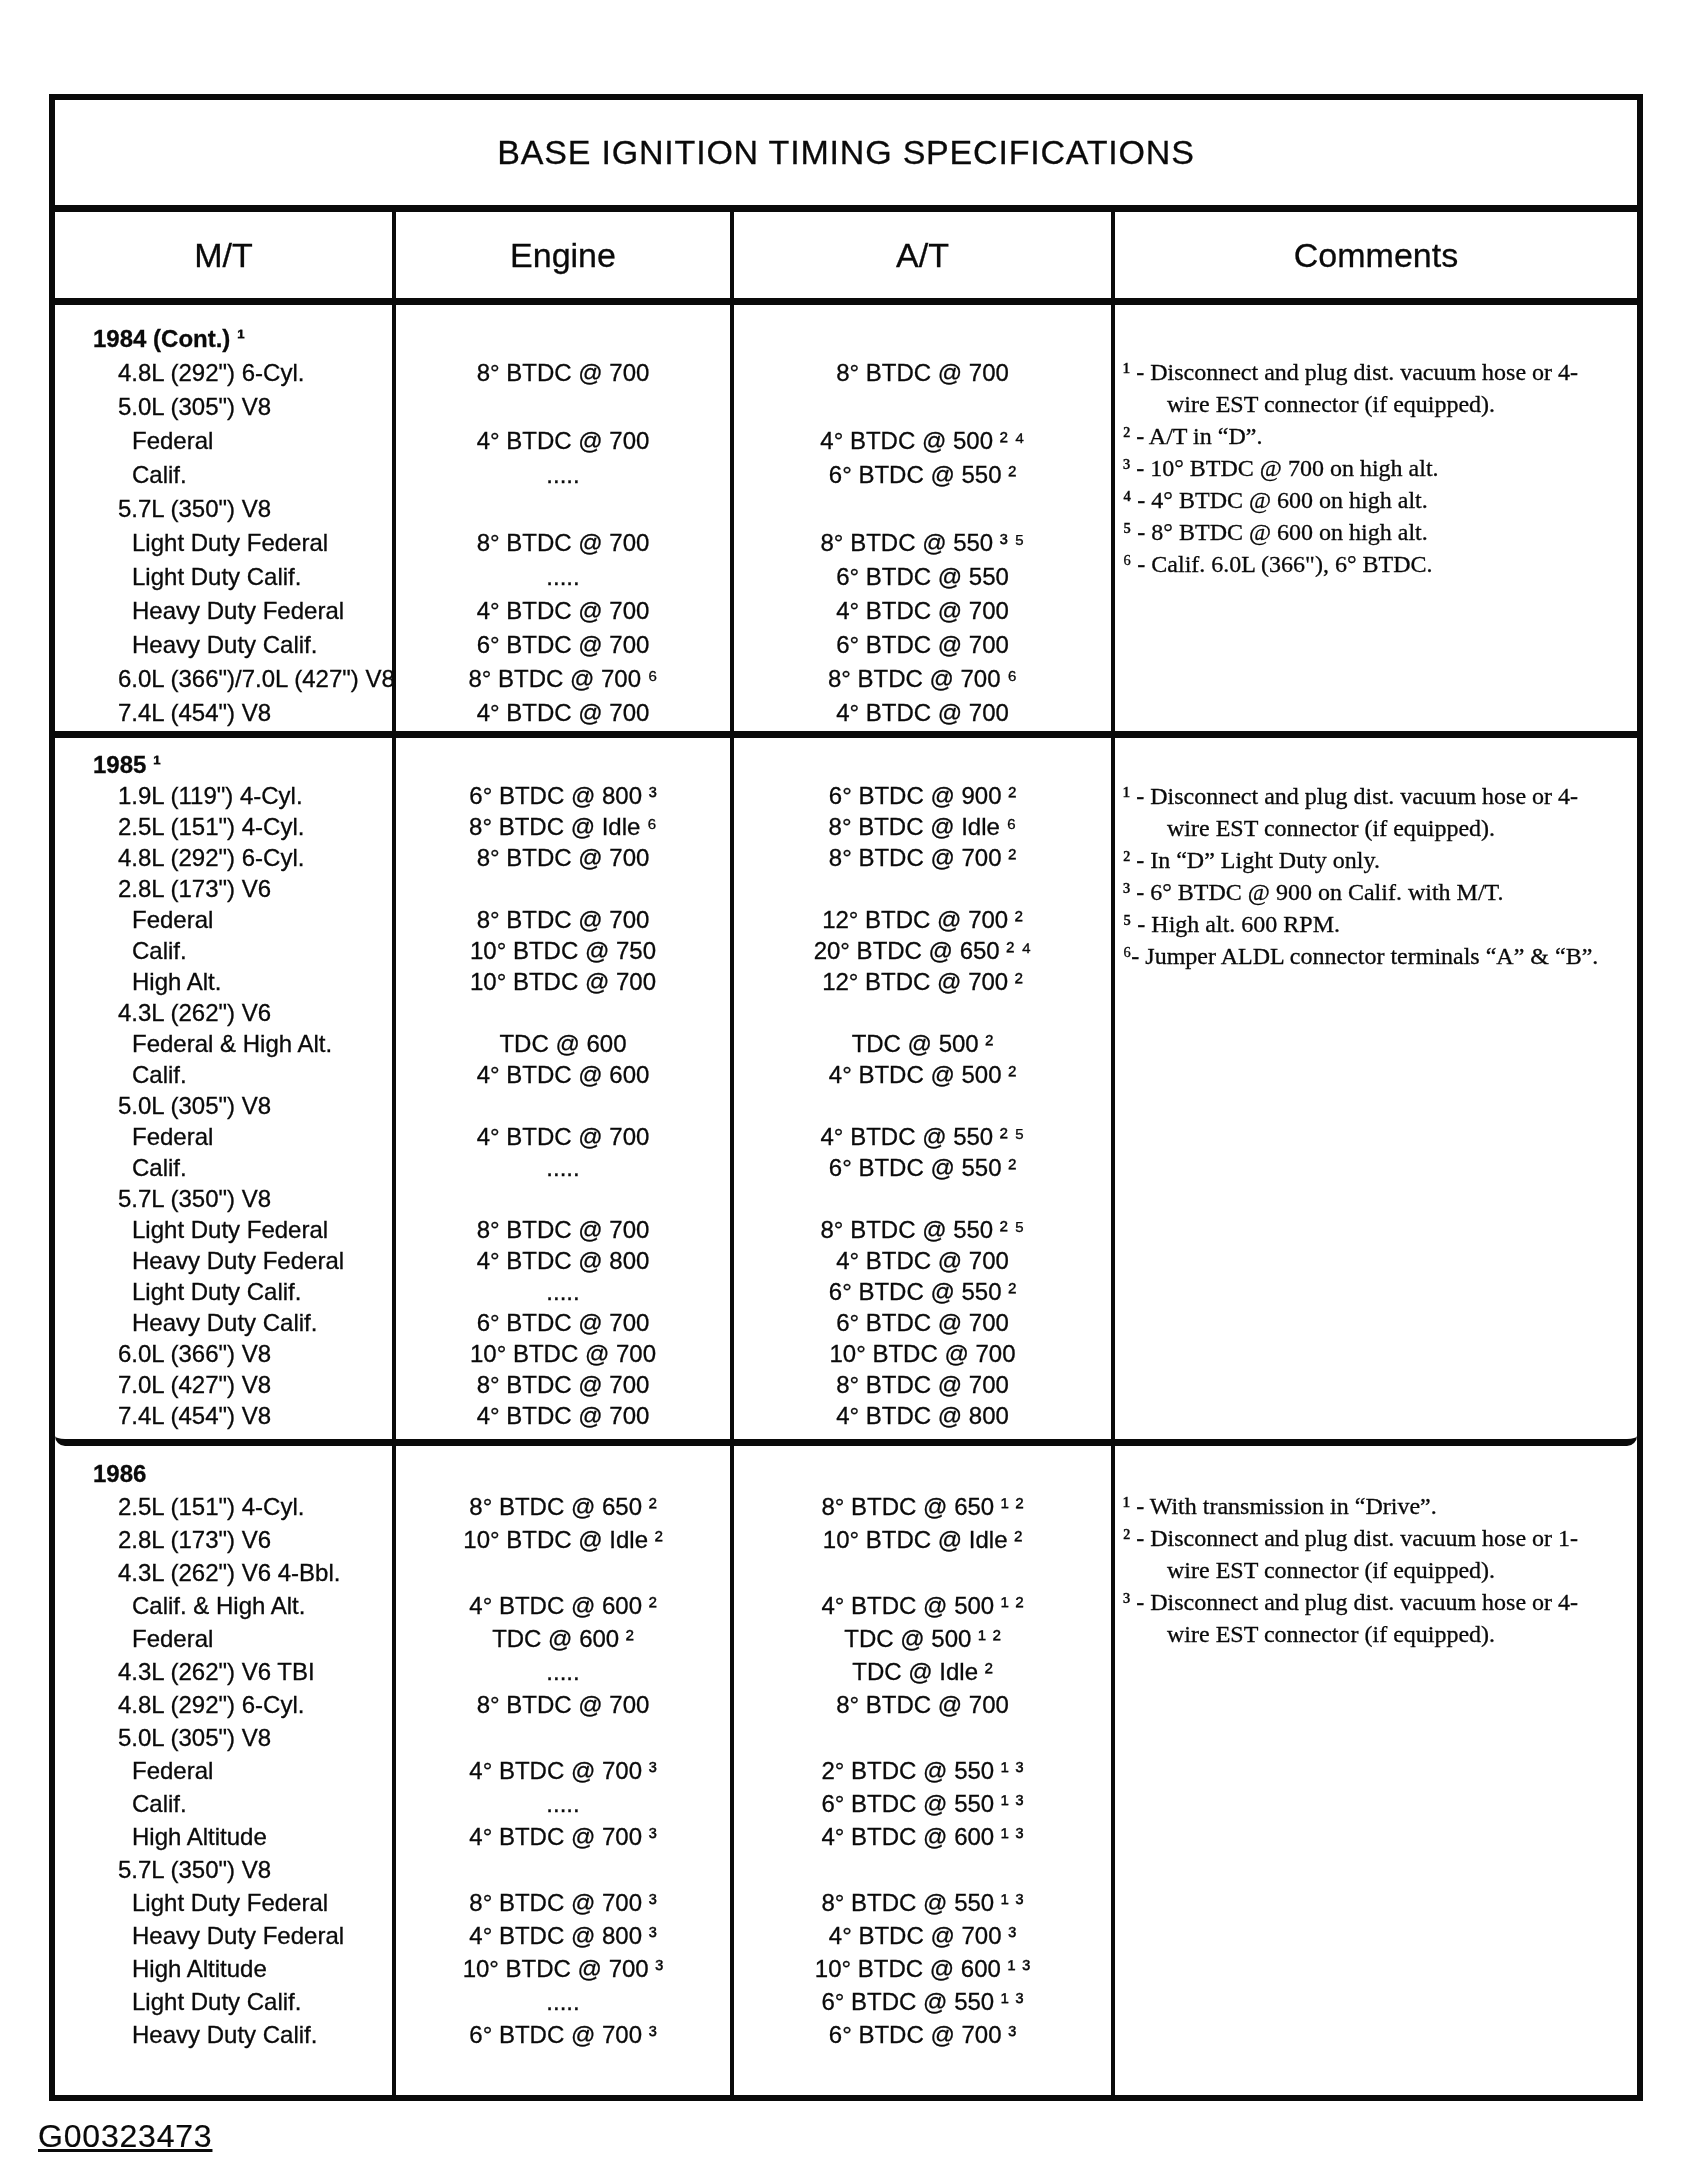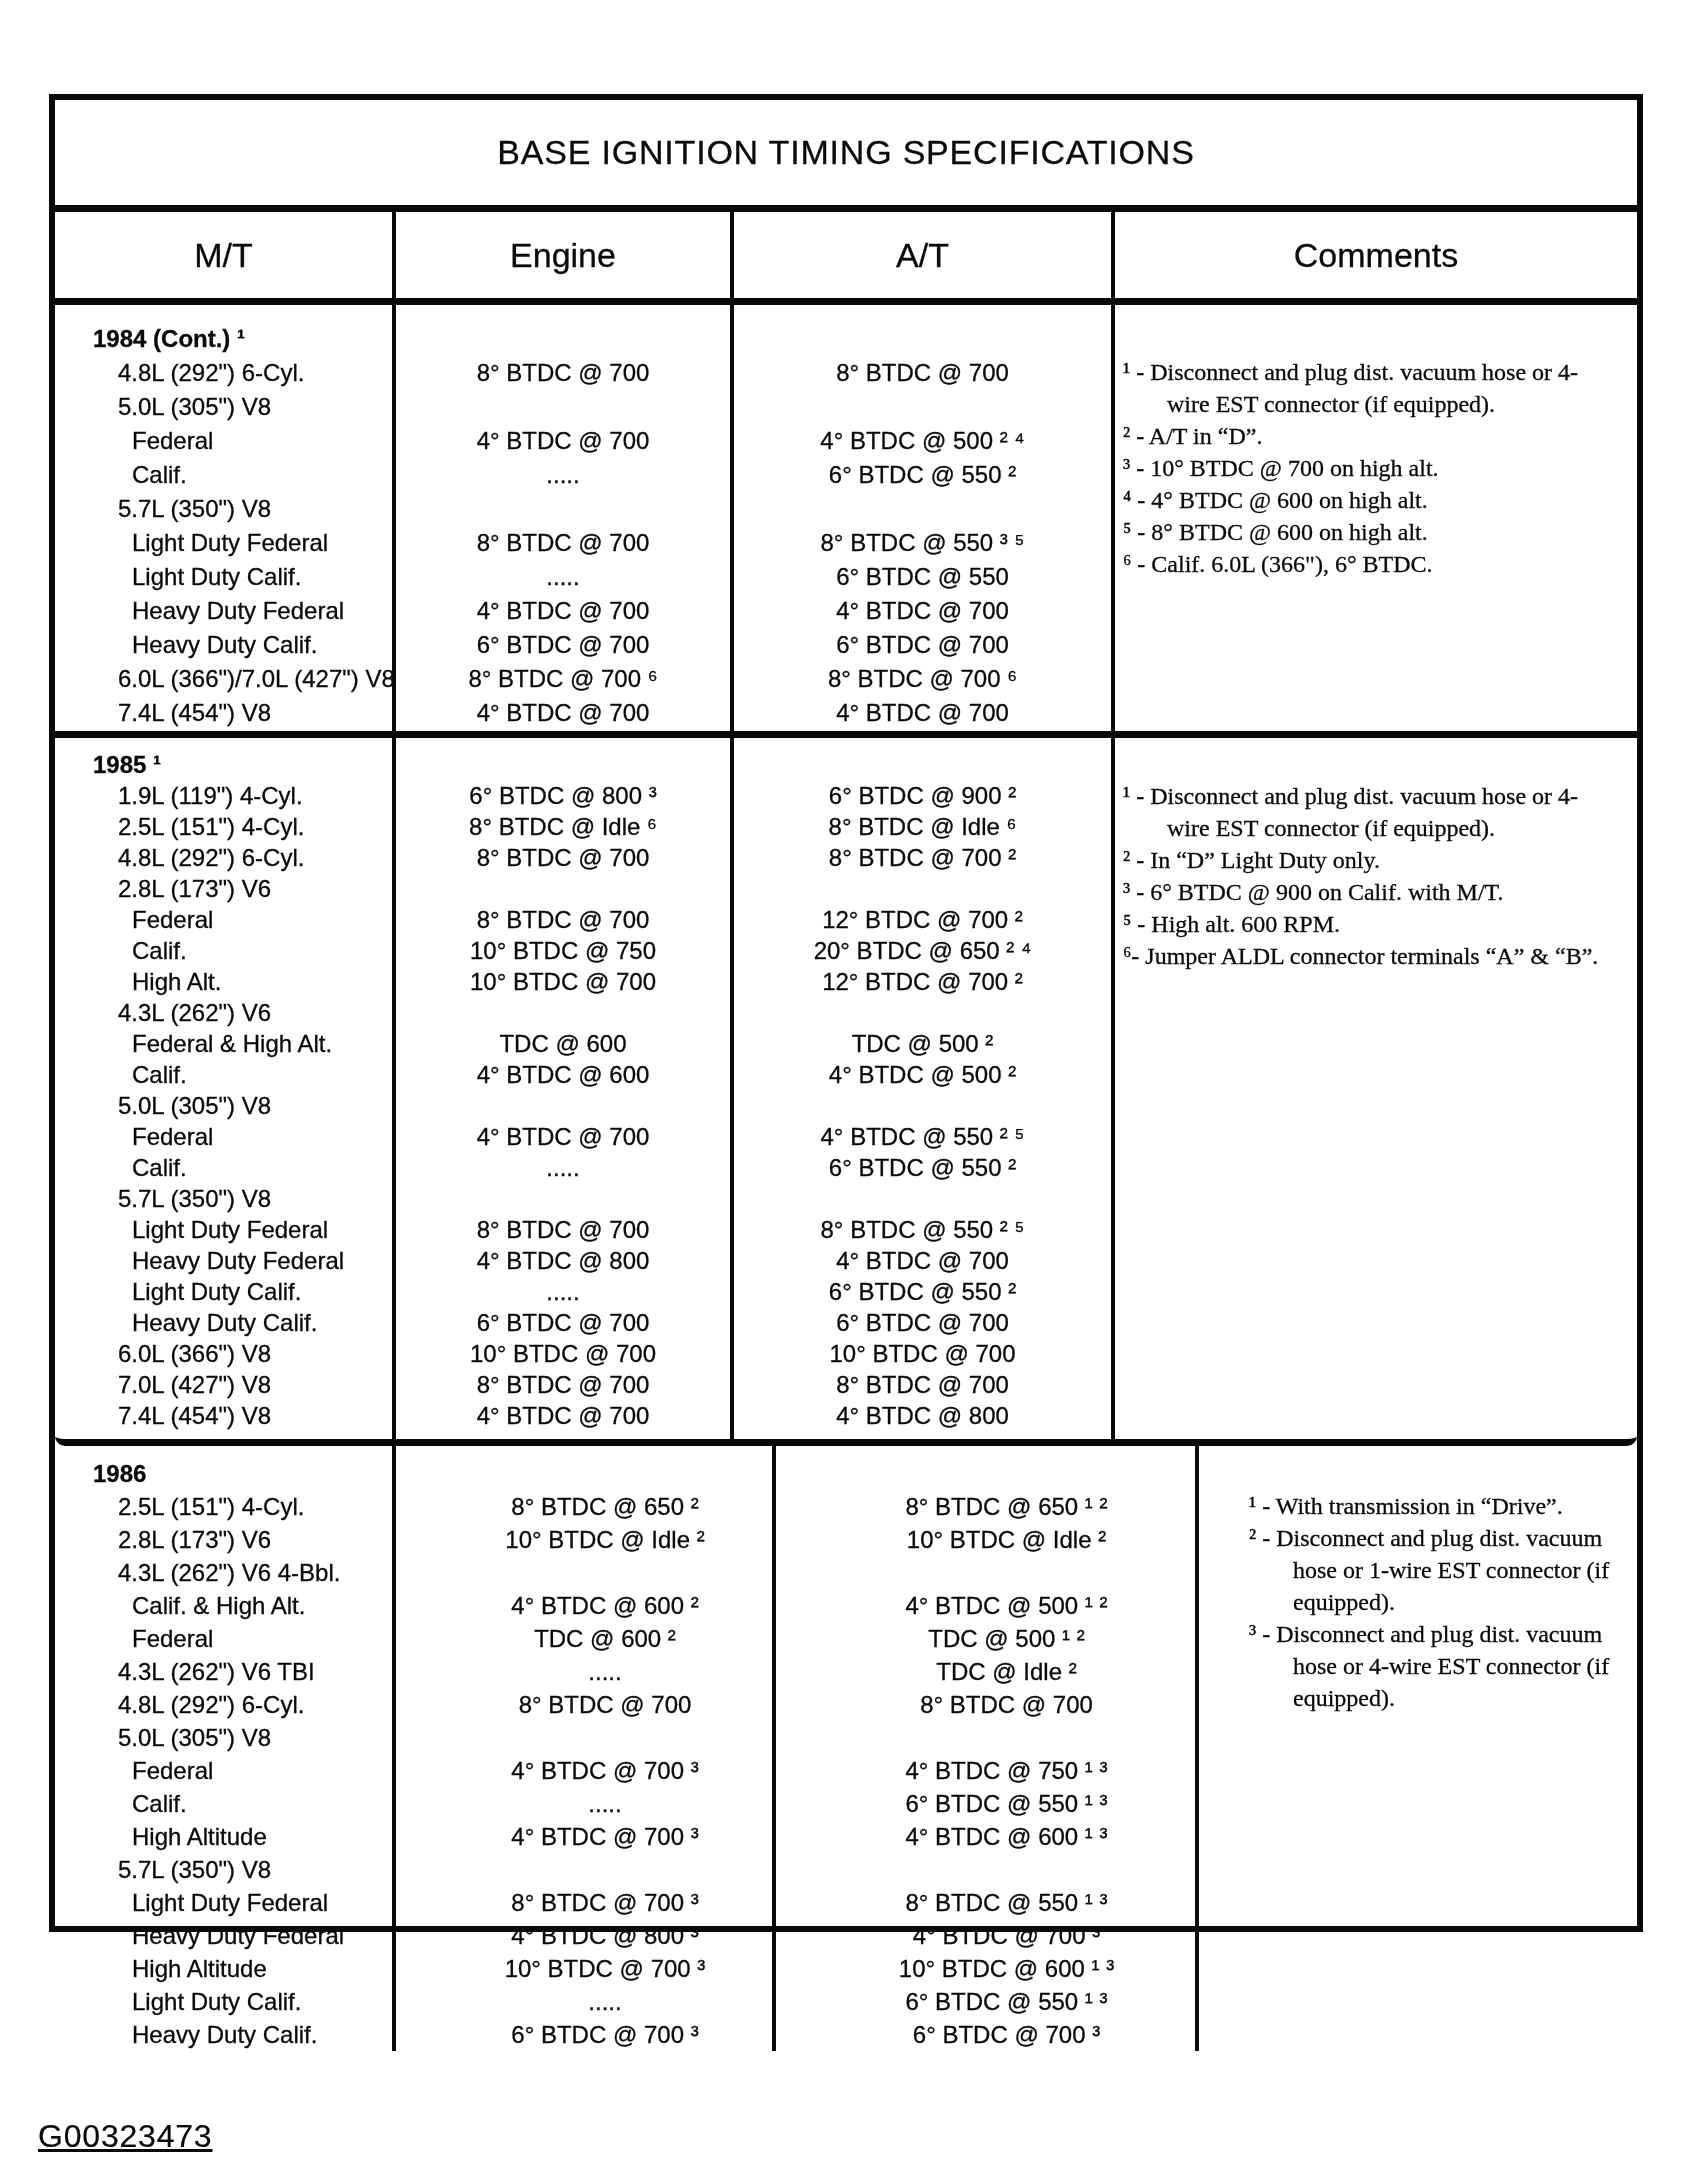--- a/index.html
+++ b/index.html
@@ -54,21 +54,21 @@
   .section:last-child { border-bottom: none; }
   .cell {
     border-right: 4.6px solid #0a0a0a;
     box-sizing: border-box;
     overflow: visible;
   }
   .section .cell:last-child { border-right: none; }
 
   .sec-0 { height: 426px; }
   .sec-1 { height: 701px; border-radius: 10px; }
-  .sec-2 { height: 480px; gap: 42px; }
+  .sec-2 { height: 649px; }
   .sec-0 .cell { padding-top: 17px; }
   .sec-1 .cell { padding-top: 10.7px; }
   .sec-2 .cell { padding-top: 10.7px; }
   .sec-0 .line { line-height: 34px; }
   .sec-1 .line { line-height: 31px; }
   .sec-2 .line { line-height: 33px; }
 
   .line {
     font-size: 24px;
     white-space: nowrap;
@@ -291,21 +291,21 @@
           <div class="cell at-cell">
             <div class="line val">&nbsp;</div>
             <div class="line val">8° BTDC @ 650 ¹ ²</div>
             <div class="line val">10° BTDC @ Idle ²</div>
             <div class="line val">&nbsp;</div>
             <div class="line val">4° BTDC @ 500 ¹ ²</div>
             <div class="line val">TDC @ 500 ¹ ²</div>
             <div class="line val">TDC @ Idle ²</div>
             <div class="line val">8° BTDC @ 700</div>
             <div class="line val">&nbsp;</div>
-            <div class="line val">4° BTDC @ 750 ¹ ³</div>
+            <div class="line val">2° BTDC @ 550 ¹ ³</div>
             <div class="line val">6° BTDC @ 550 ¹ ³</div>
             <div class="line val">4° BTDC @ 600 ¹ ³</div>
             <div class="line val">&nbsp;</div>
             <div class="line val">8° BTDC @ 550 ¹ ³</div>
             <div class="line val">4° BTDC @ 700 ³</div>
             <div class="line val">10° BTDC @ 600 ¹ ³</div>
             <div class="line val">6° BTDC @ 550 ¹ ³</div>
             <div class="line val">6° BTDC @ 700 ³</div>
           </div>
           <div class="cell comments-cell">

